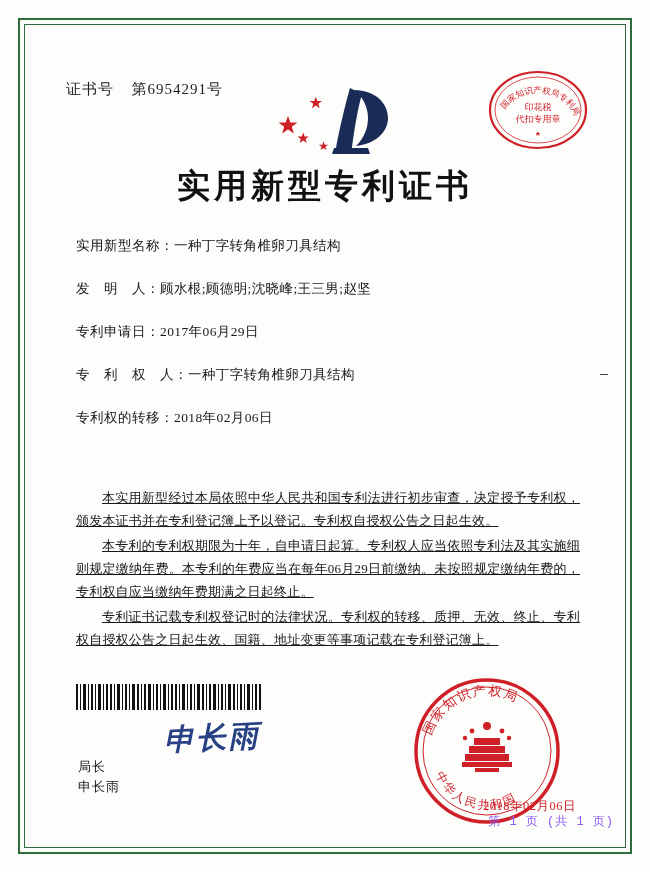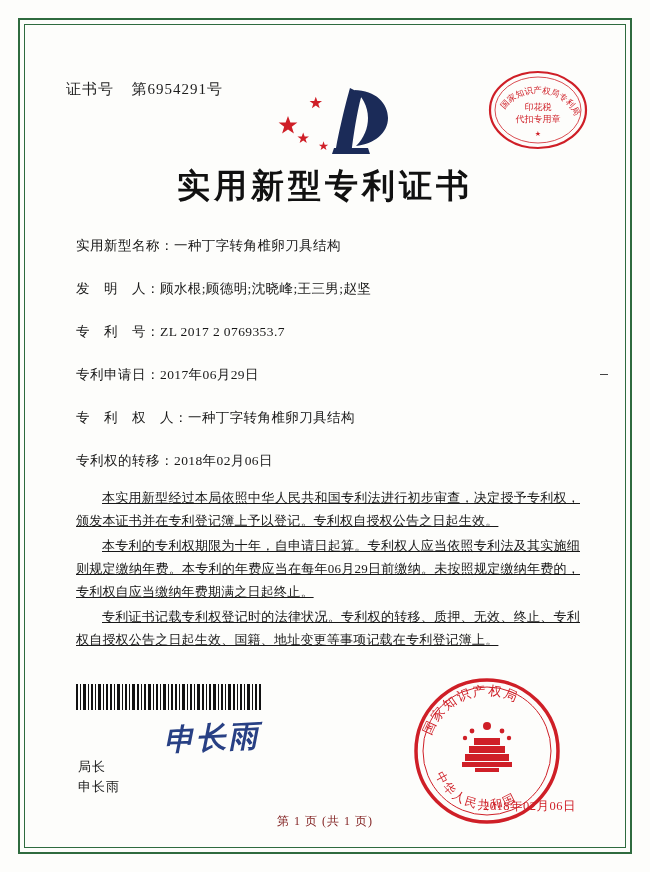--- a/index.html
+++ b/index.html
@@ -180,24 +180,25 @@
     color: #cf1f27;
     letter-spacing: 0.5px;
   }
 
   
   .footer {
     position: absolute;
     left: 0;
     right: 0;
     bottom: 6px;
-    text-align: center;
+    text-align: right;
     font-size: 12px;
     letter-spacing: 1px;
-    color: #7f1d1d;
+    color: #8b5cf6;
+    font-family: Liberation Mono, monospace;
   }
 
   
   .tick {
     position: absolute;
     right: 6px;
     top: 338px;
     width: 8px;
     height: 1px;
     background: #444;
@@ -249,23 +250,20 @@
     </div>
 
     <div class="title">实用新型专利证书</div>
 
     <div class="fields">
       <div class="field-row">
         <span class="field-label">实用新型名称：</span><span class="field-value">一种丁字转角椎卵刀具结构</span>
       </div>
       <div class="field-row">
         <span class="field-label">发　明　人：</span><span class="field-value">顾水根;顾德明;沈晓峰;王三男;赵坚</span>
-      </div>
-      <div class="field-row">
-        <span class="field-label">专　利　号：</span><span class="field-value">ZL 2017 2 0769353.7</span>
       </div>
       <div class="field-row">
         <span class="field-label">专利申请日：</span><span class="field-value">2017年06月29日</span>
       </div>
       <div class="field-row">
         <span class="field-label">专　利　权　人：</span><span class="field-value">一种丁字转角椎卵刀具结构</span>
       </div>
       <div class="field-row">
         <span class="field-label">专利权的转移：</span><span class="field-value">2018年02月06日</span>
       </div>

